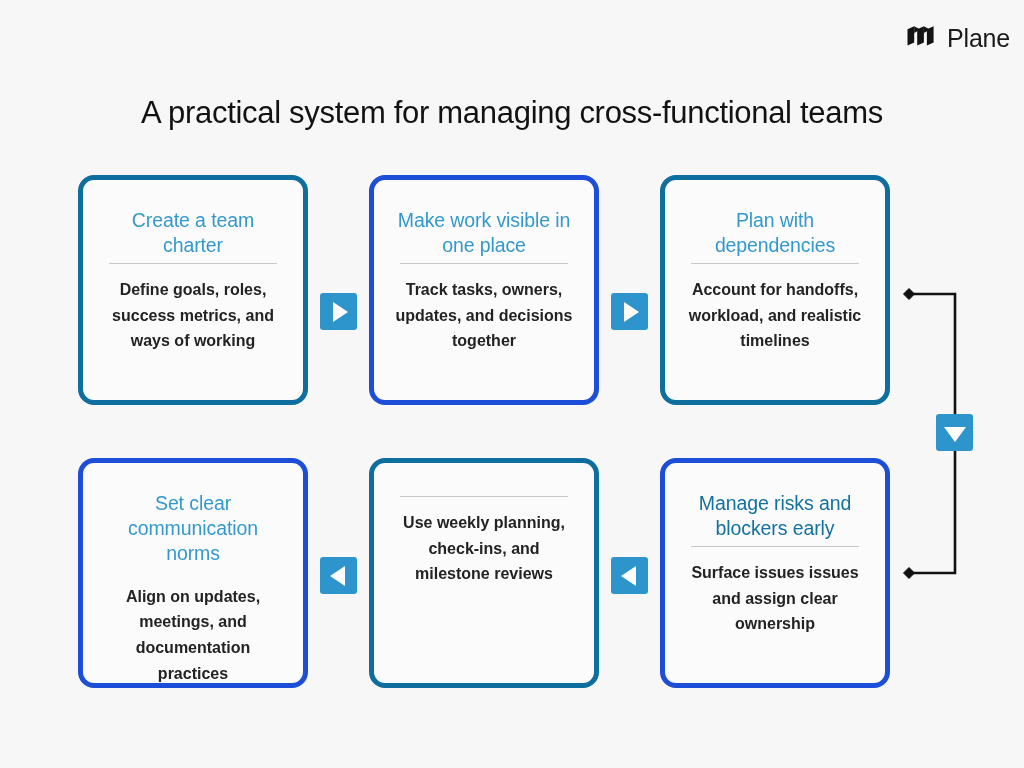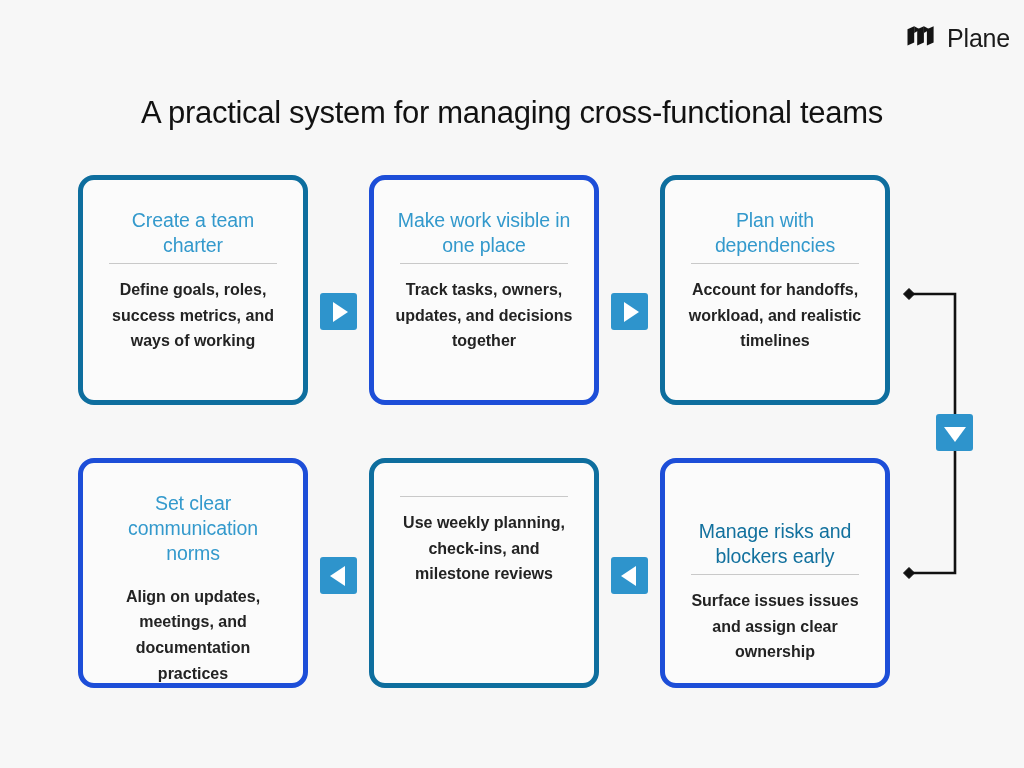--- a/index.html
+++ b/index.html
@@ -82,21 +82,21 @@
   .card.light { border: 5px solid #1d4ed8; }
 
   .card-title {
     font-size: 19.5px;
     font-weight: 400;
     line-height: 1.28;
     text-align: center;
     color: #3399cc;
     letter-spacing: -0.1px;
   }
-  .card-title.deep { color: #12719e; margin-top: 28px; }
+  .card-title.deep { color: #12719e; }
 
   .card-divider {
     width: 168px;
     height: 1px;
     background: #c9c9c9;
     margin: 5px 0 13px 0;
   }
 
   .card-body {
     font-size: 16px;

